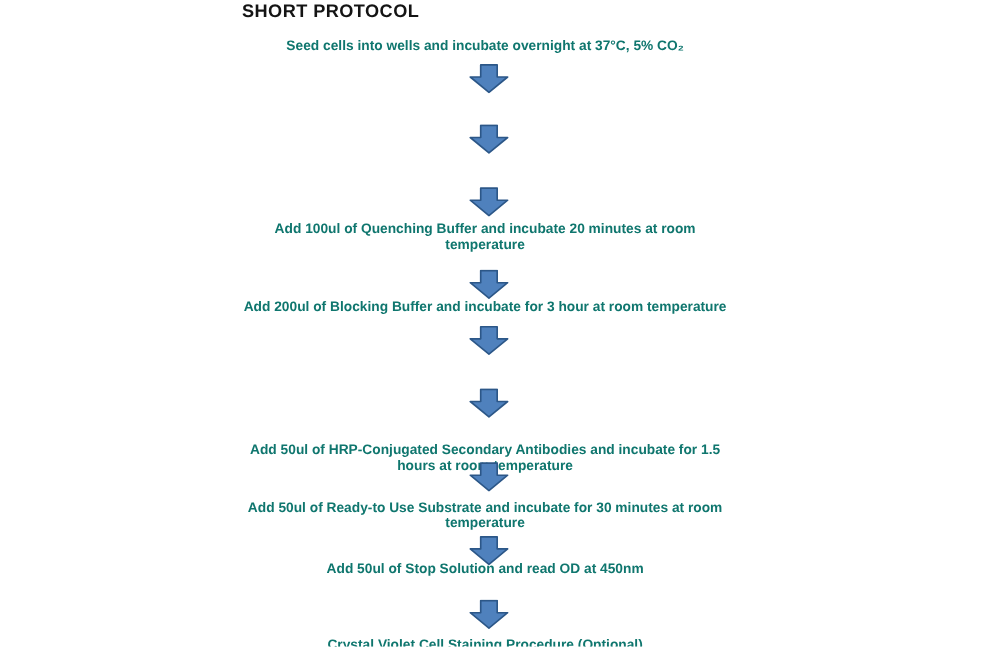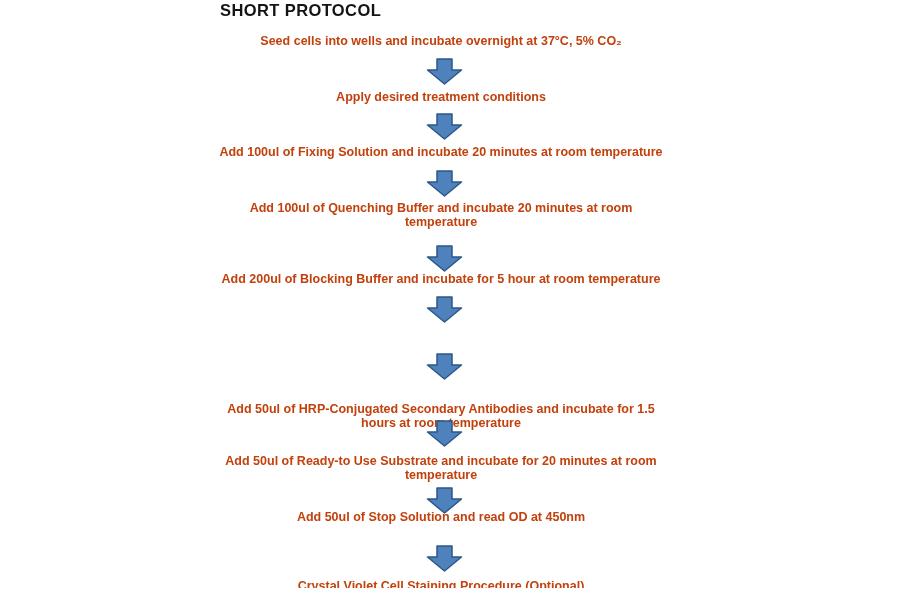--- a/index.html
+++ b/index.html
@@ -27,21 +27,21 @@
     white-space: nowrap;
   }
   .step {
     position: absolute;
     left: 141px;
     width: 600px;
     text-align: center;
     font-size: 12.5px;
     line-height: 14px;
     font-weight: bold;
-    color: #c2410c;
+    color: #0f766e;
     white-space: pre-line;
   }
   .arrow {
     position: absolute;
     left: 426px;
     width: 37px;
     height: 27px;
   }
   .arrow svg { display: block; }
 </style>
@@ -51,64 +51,62 @@
 <div class="canvas">
   <h1 class="title">SHORT PROTOCOL</h1>
 
   <div class="step" style="top:34px">Seed cells into wells and incubate overnight at 37°C, 5% CO₂</div>
   <div class="arrow" style="top:58px">
       <svg width="37" height="27" viewBox="0 0 37 27">
         <polygon points="11,1 26,1 26,12 35.5,12 18.5,26 1.5,12 11,12" fill="#4f81bd" stroke="#2c5788" stroke-width="1.5" stroke-linejoin="round"></polygon>
       </svg>
     </div>
 
-  <div class="step" style="top:90px">Apply desired treatment conditions</div>
   <div class="arrow" style="top:113px">
       <svg width="37" height="27" viewBox="0 0 37 27">
         <polygon points="11,1 26,1 26,12 35.5,12 18.5,26 1.5,12 11,12" fill="#4f81bd" stroke="#2c5788" stroke-width="1.5" stroke-linejoin="round"></polygon>
       </svg>
     </div>
 
-  <div class="step" style="top:145px">Add 100ul of Fixing Solution and incubate 20 minutes at room temperature</div>
   <div class="arrow" style="top:170px">
       <svg width="37" height="27" viewBox="0 0 37 27">
         <polygon points="11,1 26,1 26,12 35.5,12 18.5,26 1.5,12 11,12" fill="#4f81bd" stroke="#2c5788" stroke-width="1.5" stroke-linejoin="round"></polygon>
       </svg>
     </div>
 
   <div class="step" style="top:201px">Add 100ul of Quenching Buffer and incubate 20 minutes at room
 temperature</div>
   <div class="arrow" style="top:245px">
       <svg width="37" height="27" viewBox="0 0 37 27">
         <polygon points="11,1 26,1 26,12 35.5,12 18.5,26 1.5,12 11,12" fill="#4f81bd" stroke="#2c5788" stroke-width="1.5" stroke-linejoin="round"></polygon>
       </svg>
     </div>
 
-  <div class="step" style="top:272px">Add 200ul of Blocking Buffer and incubate for 5 hour at room temperature</div>
+  <div class="step" style="top:272px">Add 200ul of Blocking Buffer and incubate for 3 hour at room temperature</div>
   <div class="arrow" style="top:296px">
       <svg width="37" height="27" viewBox="0 0 37 27">
         <polygon points="11,1 26,1 26,12 35.5,12 18.5,26 1.5,12 11,12" fill="#4f81bd" stroke="#2c5788" stroke-width="1.5" stroke-linejoin="round"></polygon>
       </svg>
     </div>
 
   <div class="arrow" style="top:353px">
       <svg width="37" height="27" viewBox="0 0 37 27">
         <polygon points="11,1 26,1 26,12 35.5,12 18.5,26 1.5,12 11,12" fill="#4f81bd" stroke="#2c5788" stroke-width="1.5" stroke-linejoin="round"></polygon>
       </svg>
     </div>
 
   <div class="step" style="top:402px">Add 50ul of HRP-Conjugated Secondary Antibodies and incubate for 1.5
 hours at room temperature</div>
   <div class="arrow" style="top:420px">
       <svg width="37" height="27" viewBox="0 0 37 27">
         <polygon points="11,1 26,1 26,12 35.5,12 18.5,26 1.5,12 11,12" fill="#4f81bd" stroke="#2c5788" stroke-width="1.5" stroke-linejoin="round"></polygon>
       </svg>
     </div>
 
-  <div class="step" style="top:454px">Add 50ul of Ready-to Use Substrate and incubate for 20 minutes at room
+  <div class="step" style="top:454px">Add 50ul of Ready-to Use Substrate and incubate for 30 minutes at room
 temperature</div>
   <div class="arrow" style="top:487px">
       <svg width="37" height="27" viewBox="0 0 37 27">
         <polygon points="11,1 26,1 26,12 35.5,12 18.5,26 1.5,12 11,12" fill="#4f81bd" stroke="#2c5788" stroke-width="1.5" stroke-linejoin="round"></polygon>
       </svg>
     </div>
 
   <div class="step" style="top:510px">Add 50ul of Stop Solution and read OD at 450nm</div>
   <div class="arrow" style="top:545px">
       <svg width="37" height="27" viewBox="0 0 37 27">

